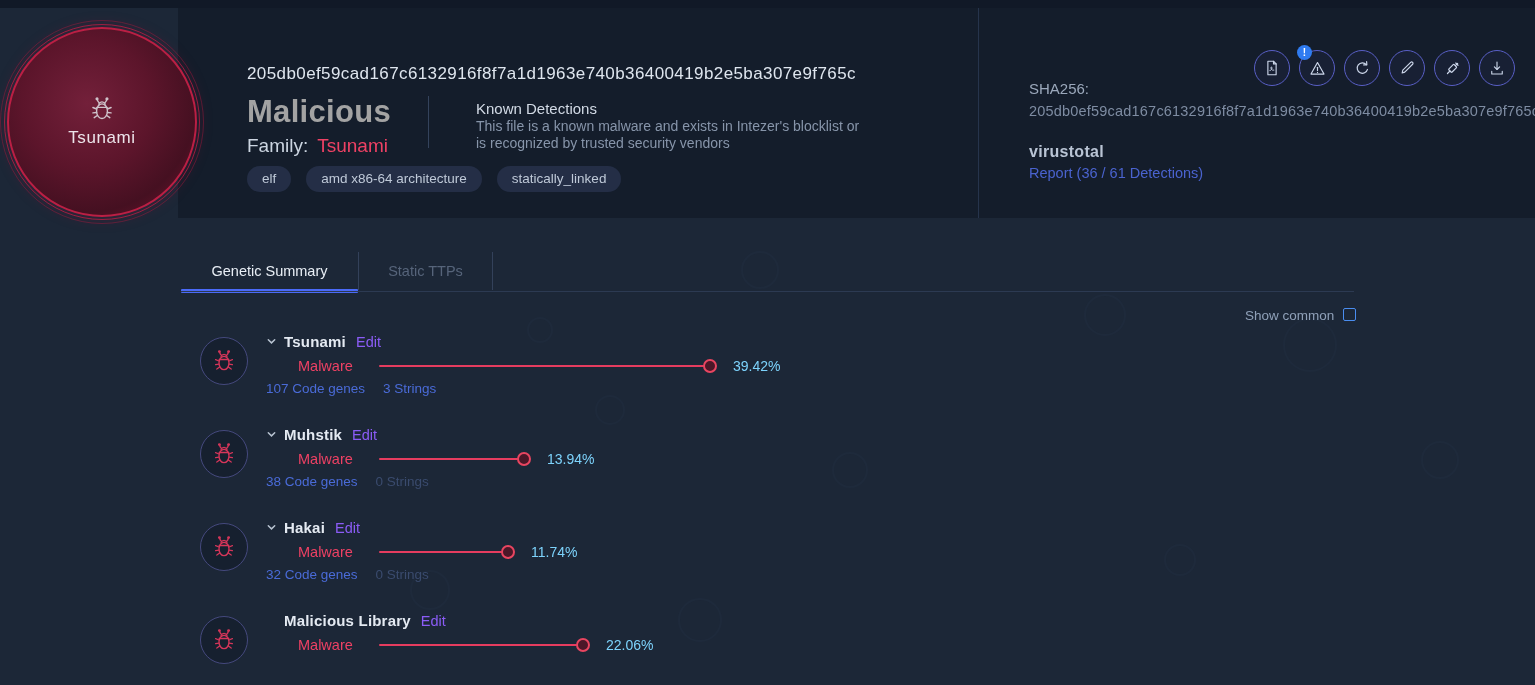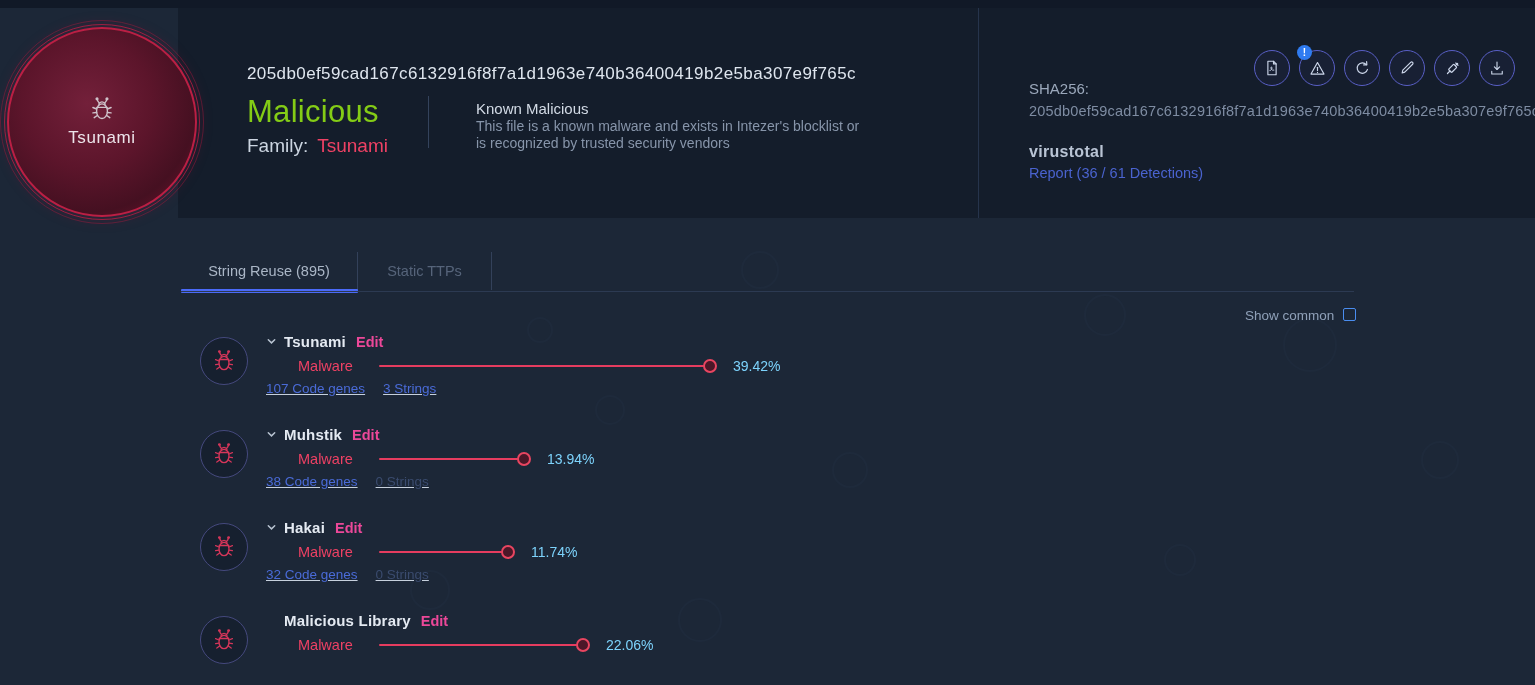--- a/index.html
+++ b/index.html
@@ -12,21 +12,21 @@
   }
   
   .bg-pattern { position:absolute; inset:0; pointer-events:none; opacity:.55; }
 
   
   .top-strip { position:absolute; left:0; top:0; width:1535px; height:8px; background:#111927; }
 
   
   .header-panel { position:absolute; left:178px; top:8px; width:1357px; height:210px; background:#141d2b; }
   .hash-title { position:absolute; left:69px; top:56px; font-size:17px; letter-spacing:.4px; color:#dfe6ef; }
-  .verdict { position:absolute; left:69px; top:86px; font-size:31px; font-weight:400; color:#84cc16; letter-spacing:.3px; }
+  .verdict { position:absolute; left:69px; top:86px; font-size:31px; font-weight:700; color:#a3a3a3; letter-spacing:.3px; }
   .family-line { position:absolute; left:69px; top:127px; font-size:19px; color:#ccd5e1; }
   .family-line .family-name { color:#ee4164; margin-left:9px; }
   .vdiv-small { position:absolute; left:250px; top:88px; width:1px; height:52px; background:#34435c; }
   .known-title { position:absolute; left:298px; top:92px; font-size:15px; color:#d2dae5; }
   .known-desc { position:absolute; left:298px; top:110px; width:396px; font-size:14px; line-height:1.22; color:#8795aa; }
   .chips { position:absolute; left:69px; top:158px; display:flex; gap:15px; }
   .chip { background:#242e46; color:#bfc9d8; font-size:13.5px; padding:5px 15px 6px; border-radius:14px; white-space:nowrap; }
   .vdiv-big { position:absolute; left:800px; top:0; width:1px; height:210px; background:#26344c; }
 
   
@@ -75,27 +75,27 @@
   .family-list { position:absolute; left:200px; top:331px; }
   .family-row { display:flex; min-height:93px; }
   .avatar { width:48px; height:48px; margin-top:6px; margin-right:18px; flex:none;
     border-radius:50%; border:1.5px solid #45497e; background:#16202f;
     display:flex; align-items:center; justify-content:center; }
   .avatar .bug { color:#d6365a; }
   .row-body { padding-top:0; }
   .row-title { display:flex; align-items:center; gap:7px; height:21px; }
   .chev { display:flex; color:#b9c4d2; cursor:pointer; }
   .fam-name { font-size:15px; font-weight:bold; color:#e4eaf2; letter-spacing:.2px; }
-  .edit-link { font-size:14.5px; font-weight:bold; color:#ec4899; margin-left:3px; cursor:pointer; }
+  .edit-link { font-size:14.5px; font-weight:normal; color:#8b5cf6; margin-left:3px; cursor:pointer; }
   .row-slider { display:flex; align-items:center; height:25px; margin-top:1px;margin-left:32px; }
   .cat-label { width:81px; font-size:14.5px; color:#ee4164; }
   .match-track { height:2px; background:#e63c5f; border-radius:1px; }
   .match-marker { width:14px; height:14px; border-radius:50%; border:2px solid #e84560; background:#4b1728; margin-left:-1px; flex:none; }
   .pct-label { font-size:14px; color:#7dd3fc; margin-left:16px; }
-  .row-links { display:flex; gap:18px; margin-top:3px;text-decoration:underline; }
+  .row-links { display:flex; gap:18px; margin-top:3px; }
   .row-links span { font-size:13.5px; color:#4a6bd8; cursor:pointer; }
   .row-links span.dim { color:#3a4b6e; cursor:default; }
 </style>
 </head>
 <body>
 
 <svg class="bg-pattern" width="1535" height="685">
   <g fill="none" stroke="#28374f" stroke-width="2" opacity="0.35">
     <circle cx="920" cy="55" r="22"></circle>
       <circle cx="1140" cy="170" r="16"></circle>
@@ -114,22 +114,27 @@
 
 <div class="top-strip"></div>
 
 <div class="header-panel">
   <div class="hash-title">205db0ef59cad167c6132916f8f7a1d1963e740b36400419b2e5ba307e9f765c</div>
   <div class="verdict">Malicious</div>
   <div class="family-line">
     <span>Family:</span><span class="family-name">Tsunami</span>
   </div>
   <div class="vdiv-small"></div>
-  <div class="known-title">Known Malicious</div>
+  <div class="known-title">Known Detections</div>
   <div class="known-desc">This file is a known malware and exists in Intezer's blocklist or is recognized by trusted security vendors</div>
+  <div class="chips">
+    <span class="chip">elf</span>
+    <span class="chip">amd x86-64 architecture</span>
+    <span class="chip">statically_linked</span>
+  </div>
   <div class="vdiv-big"></div>
 
   <div class="side">
     <div class="sha-label">SHA256:</div>
     <div class="sha-value">205db0ef59cad167c6132916f8f7a1d1963e740b36400419b2e5ba307e9f765c</div>
     <div class="vt-logo">virustotal</div>
     <div class="vt-report">Report (36 / 61 Detections)</div>
   </div>
 
   <div class="toolbar">
@@ -186,21 +191,21 @@
       <circle cx="16.6" cy="2.6" r=".8"></circle>
     <path d="M9 7.5a3.2 3.2 0 0 1 6 0"></path>
     <ellipse cx="12" cy="14" rx="5" ry="6.7"></ellipse>
     <path d="M7.2 10.5h9.6"></path>
     <path d="M7 12L3.6 10.6M7 15.2l-3.4.4M7.6 18l-2.8 2M17 12l3.4-1.4M17 15.2l3.4.4M16.4 18l2.8 2"></path>
   </svg>
   <div class="logo-label">Tsunami</div>
 </div>
 
 <div class="tabs">
-  <div class="tab t3">String Reuse (895)</div>
+  <div class="tab t1 active">Genetic Summary</div>
   <div class="tab t4 disabled">Static TTPs</div>
 </div>
 <div class="tab-underline"></div>
 <div class="tab-hairline"></div>
 
 <div class="show-common">
   <span class="show-common-label">Show common</span>
   <div class="checkbox"></div>
 </div>
 

